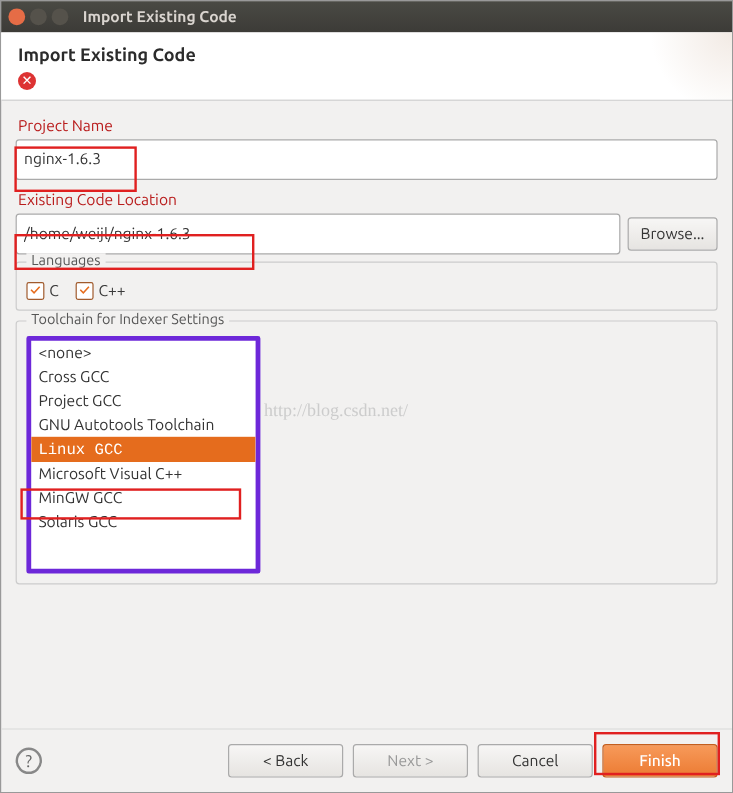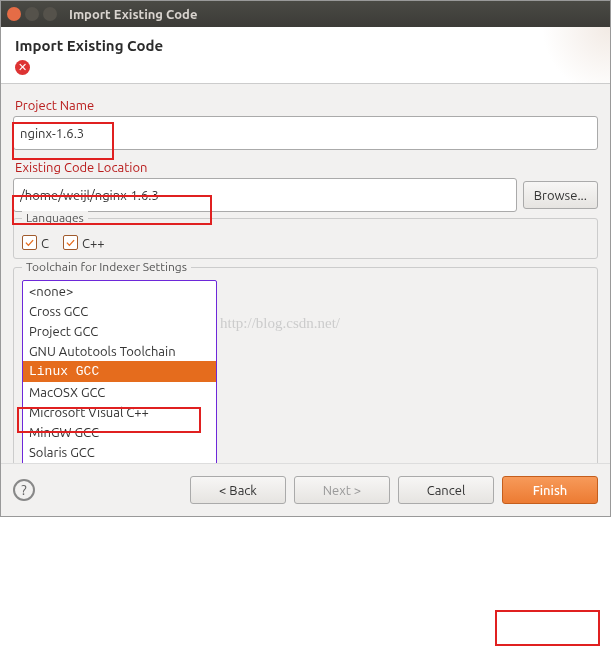--- a/index.html
+++ b/index.html
@@ -1,17 +1,17 @@
 <!DOCTYPE html>
 <html><head>
 <meta charset="utf-8">
 <style>
 * { box-sizing: border-box; margin: 0; padding: 0; font-family: "Ubuntu", "DejaVu Sans", sans-serif; }
 body { background: #fff; width: 611px; height: 661px; overflow: hidden; }
-.window { width: 611px; height: 517px; display: flex; flex-direction: column; border: 1px solid #999; background: #f2f1f0; }
+.window { width: 611px; height: 661px; display: flex; flex-direction: column; border: 1px solid #999; background: #f2f1f0; }
 .titlebar { background: linear-gradient(#4a4a44, #3c3b37); height: 26px; display: flex; align-items: center; padding: 0 6px; color: #d9d4cf; font-size: 13px; font-weight: bold; gap: 4px; }
 .tb-btn { width: 14px; height: 14px; border-radius: 50%; display: inline-block; }
 .tb-close { background: #e56c46; }
 .tb-min { background: #55524b; }
 .tb-max { background: #55524b; }
 .titlebar .title { margin-left: 8px; }
 .header { background: #fff; padding: 10px 14px 8px; border-bottom: 1px solid #ccc; position: relative; }
 .header h1 { font-size: 15px; font-weight: bold; color: #2b2b2b; margin-bottom: 6px; }
 .header .err { display: flex; align-items: center; gap: 6px; font-size: 13px; color: #333; }
 .err-icon { width: 15px; height: 15px; border-radius: 50%; background: #d33; color: #fff; font-size: 11px; display: flex; align-items: center; justify-content: center; font-weight: bold; }
@@ -22,36 +22,36 @@
 .row-flex { display: flex; gap: 6px; align-items: center; margin-bottom: 6px; }
 .row-flex .input-text { flex: 1; }
 .btn { height: 28px; padding: 0 10px; border: 1px solid #aaa; border-radius: 3px; background: linear-gradient(#f7f6f5, #e6e4e1); font-size: 13px; color: #333; cursor: pointer; }
 .group { border: 1px solid #ccc; border-radius: 3px; padding: 6px 8px 8px; margin-bottom: 8px; position: relative; }
 .group > legend, .group-title { font-size: 12px; color: #555; position: absolute; top: -8px; left: 8px; background: #f2f1f0; padding: 0 4px; }
 .group.languages { padding-top: 10px; }
 .check-row { display: flex; gap: 14px; padding-top: 6px; }
 .chk { width: 15px; height: 15px; border: 1px solid #a05a2c; border-radius: 2px; background: #fff; display: inline-flex; align-items: center; justify-content: center; color: #e56c1d; font-size: 12px; margin-right: 4px; }
 .chk::after { content: "✓"; font-weight: bold; }
 .chk-label { display: flex; align-items: center; font-size: 13px; }
-.listbox { border: 1px solid #6d28d9; background: #fff; border-radius: 2px; width: 195px; height: 198px; overflow: hidden; }
+.listbox { border: 4px solid #6d28d9; background: #fff; border-radius: 2px; width: 195px; height: 198px; overflow: hidden; }
 .list-item { padding: 3px 6px; font-size: 13px; color: #333; cursor: pointer; }
 .list-item.selected { background: #e56c1d; color: #fff; font-family: Liberation Mono, monospace; }
 .group.tool { padding-top: 12px; }
 .footer { padding: 12px; display: flex; align-items: center; justify-content: flex-end; gap: 8px; border-top: 1px solid #ddd; }
 .footer .btn { min-width: 96px; }
 .btn.primary { background: linear-gradient(#f79a5a, #ec7b33); border-color: #c45e1d; color: #fff; font-weight: 500; }
 .btn.disabled { color: #999; }
 .help { width: 22px; height: 22px; border: 2px solid #888; border-radius: 50%; display: flex; align-items: center; justify-content: center; color: #666; font-size: 14px; margin-right: auto; cursor: pointer; }
 
 .hl { position: absolute; border: 2px solid #e02020; pointer-events: none; }
 .hl1 { left: 12px; top: 122px; width: 102px; height: 38px; }
 .hl2 { left: 12px; top: 195px; width: 200px; height: 30px; }
 .hl3 { left: 17px; top: 407px; width: 184px; height: 26px; }
 .hl4 { left: 495px; top: 610px; width: 105px; height: 36px; }
-.watermark { position: absolute; left: 220px; top: 315px; color: #ccc; font-size: 15px; font-family: serif; pointer-events: none; }
+.watermark { position: absolute; left: 220px; top: 335px; color: #ccc; font-size: 15px; font-family: serif; pointer-events: none; }
 </style>
 </head>
 <body>
 
 <div class="window">
   <div class="titlebar">
     <span class="tb-btn tb-close"></span>
     <span class="tb-btn tb-min"></span>
     <span class="tb-btn tb-max"></span>
     <span class="title">Import Existing Code</span>
@@ -90,21 +90,20 @@
     </div>
 
     <div class="group tool">
       <span class="group-title">Toolchain for Indexer Settings</span>
       <div class="listbox" id="toolchain-list">
           <div class="list-item">&lt;none&gt;</div>
           <div class="list-item">Cross GCC</div>
           <div class="list-item">Project GCC</div>
           <div class="list-item">GNU Autotools Toolchain</div>
           <div class="list-item selected">Linux GCC</div>
-          <div class="list-item">MacOSX GCC</div>
           <div class="list-item">Microsoft Visual C++</div>
           <div class="list-item">MinGW GCC</div>
           <div class="list-item">Solaris GCC</div>
         </div>
     </div>
   </div>
 
   <div class="footer">
     <span class="help">?</span>
     <button class="btn">&lt; Back</button>

